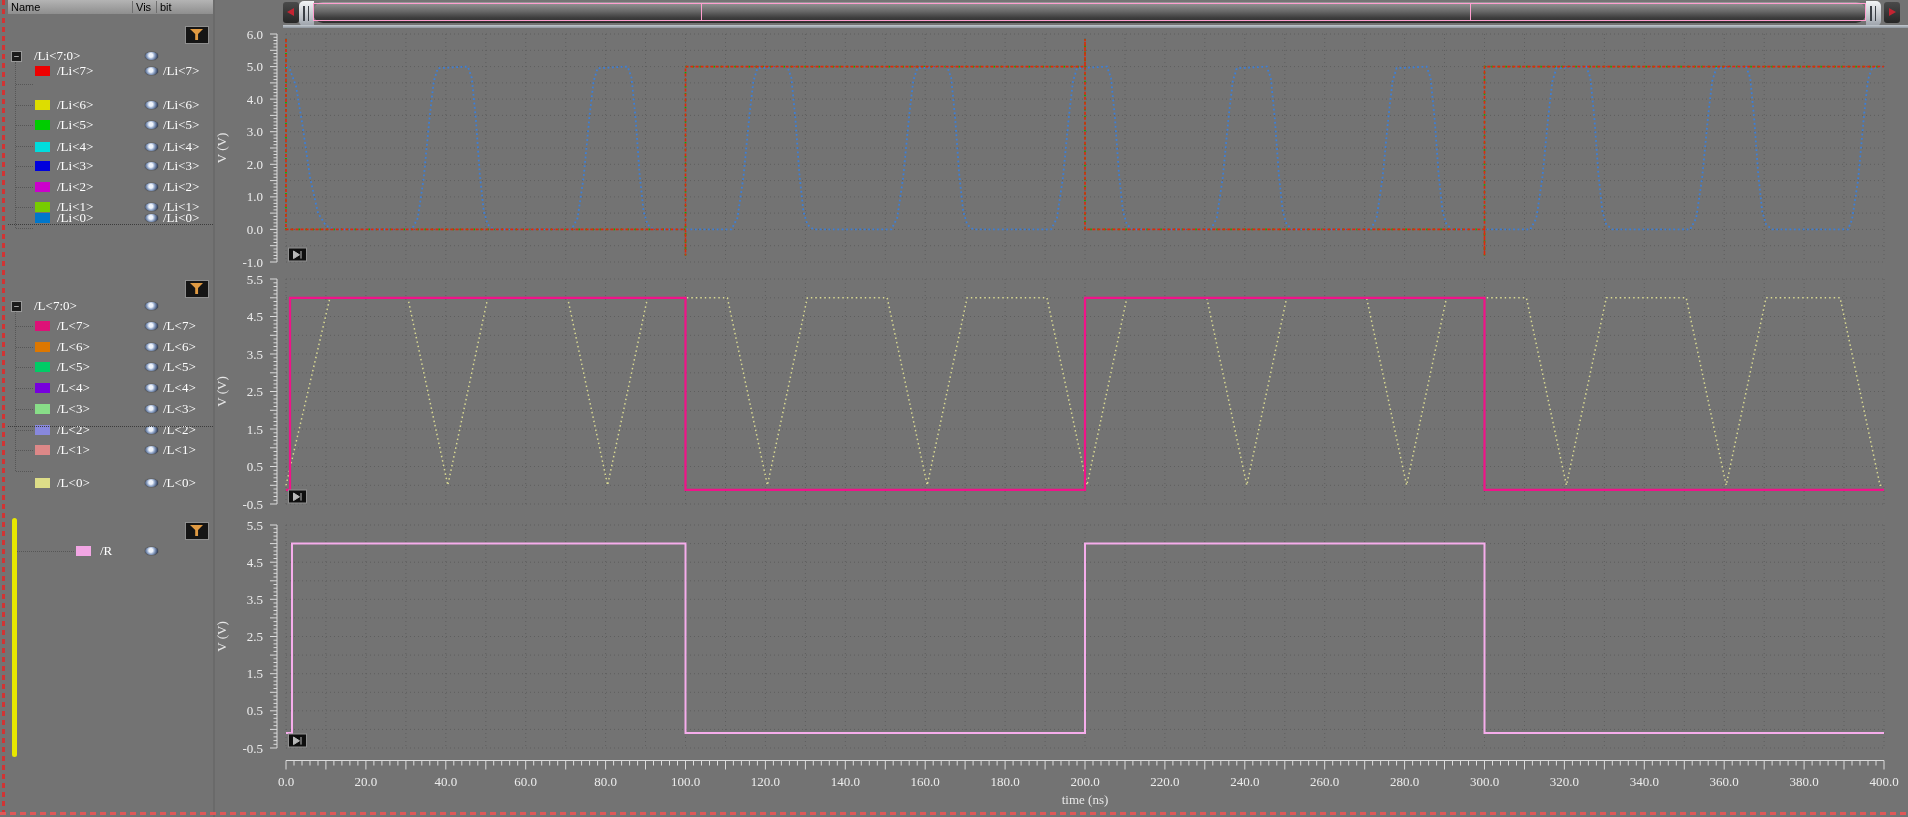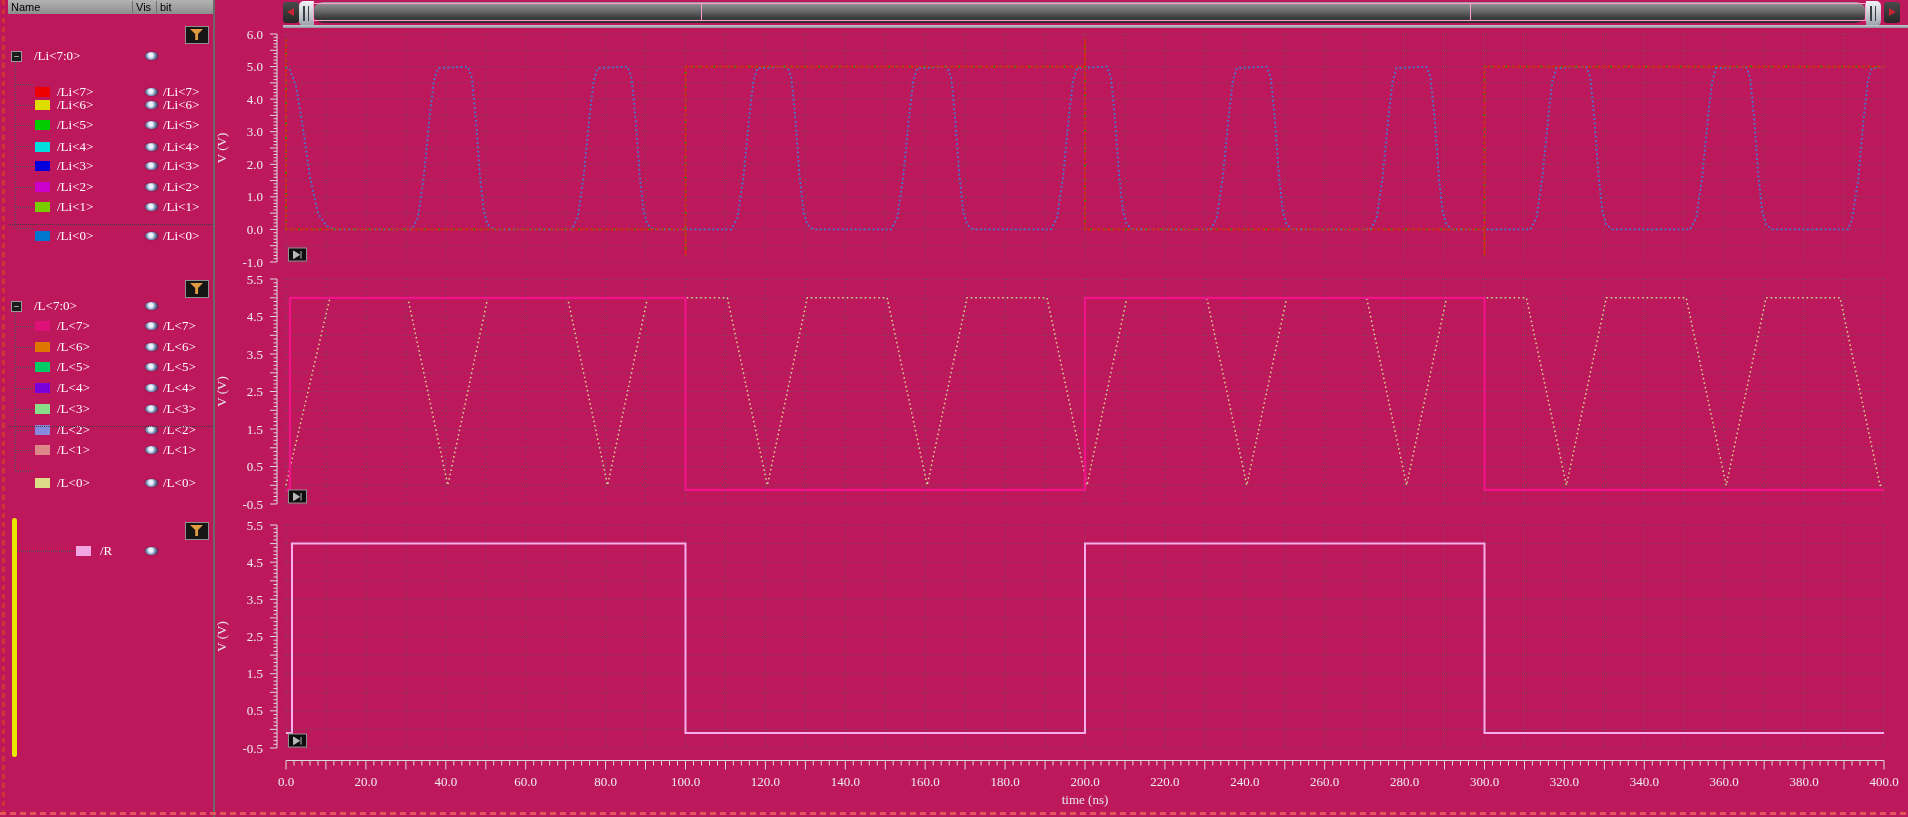--- a/index.html
+++ b/index.html
@@ -1,16 +1,16 @@
 <!DOCTYPE html>
 <html><head>
 <meta charset="utf-8">
 <style>
   html,body{margin:0;padding:0;background:#000;}
-  #app{position:relative;width:1908px;height:817px;background:#be185d;overflow:hidden;
+  #app{position:relative;width:1908px;height:817px;background:#737373;overflow:hidden;
        font-family:"Liberation Serif","DejaVu Serif",serif;}
   
   .red-dash-left{position:absolute;left:2px;top:0;width:3px;height:817px;
     background:repeating-linear-gradient(180deg,#d03434 0 5px,transparent 5px 9px);}
   .red-dash-bottom{position:absolute;left:0;top:812px;width:1908px;height:3px;
     background:repeating-linear-gradient(90deg,#e05858 0 6px,transparent 6px 10px);}
   .v-divider{position:absolute;left:213px;top:0;width:2px;height:817px;background:#6a6a6a;}
   
   #sidebar{position:absolute;left:8px;top:0;width:205px;height:817px;}
   #sb-header{position:absolute;left:0;top:0;width:205px;height:14px;
@@ -76,21 +76,21 @@
         <div class="filter-btn" style="top:26px">
           <div class="funnel" style=""></div>
         </div>
         <div class="tree-row" style="left:0;top:48px;width:205px">
           <div class="expander" style="">−</div>
           <div class="row-label" style="left:26px">/Li&lt;7:0&gt;</div>
           <div class="eye" style="left:137px"></div>
         </div>
         <div class="tree-vline" style="left:7px;top:62px;height:165.5px"></div>
         <div class="tree-stub" style="left:8px;top:84px;width:17px"></div>
-        <div class="tree-row" style="left:0;top:84px;width:205px">
+        <div class="tree-row" style="left:0;top:63px;width:205px">
           <div class="swatch" style="left:27px;background:#ee0000"></div>
           <div class="row-label" style="left:49px">/Li&lt;7&gt;</div>
           <div class="eye" style="left:137px"></div>
           <div class="bit-label" style="left:155px">/Li&lt;7&gt;</div>
         </div>
         <div class="tree-stub" style="left:8px;top:104.5px;width:17px"></div>
         <div class="tree-row" style="left:0;top:96.5px;width:205px">
           <div class="swatch" style="left:27px;background:#dddd00"></div>
           <div class="row-label" style="left:49px">/Li&lt;6&gt;</div>
           <div class="eye" style="left:137px"></div>
@@ -125,21 +125,21 @@
           <div class="bit-label" style="left:155px">/Li&lt;2&gt;</div>
         </div>
         <div class="tree-stub" style="left:8px;top:207px;width:17px"></div>
         <div class="tree-row" style="left:0;top:199px;width:205px">
           <div class="swatch" style="left:27px;background:#77cc00"></div>
           <div class="row-label" style="left:49px">/Li&lt;1&gt;</div>
           <div class="eye" style="left:137px"></div>
           <div class="bit-label" style="left:155px">/Li&lt;1&gt;</div>
         </div>
         <div class="tree-stub" style="left:8px;top:227.5px;width:17px"></div>
-        <div class="tree-row" style="left:0;top:228px;width:205px">
+        <div class="tree-row" style="left:0;top:210px;width:205px">
           <div class="swatch" style="left:27px;background:#0077cc"></div>
           <div class="row-label" style="left:49px">/Li&lt;0&gt;</div>
           <div class="eye" style="left:137px"></div>
           <div class="bit-label" style="left:155px">/Li&lt;0&gt;</div>
         </div>
         <div class="filter-btn" style="top:280px">
           <div class="funnel" style=""></div>
         </div>
         <div class="tree-row" style="left:0;top:298px;width:205px">
           <div class="expander" style="">−</div>

